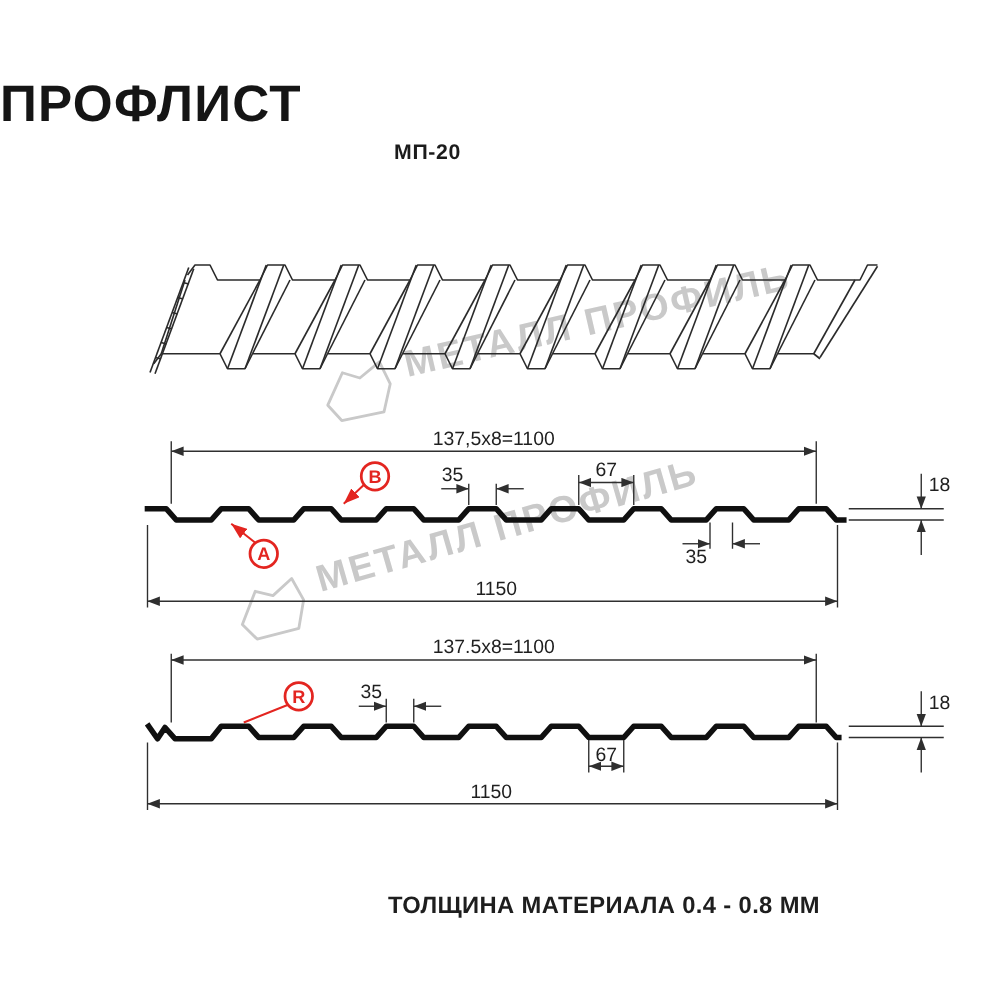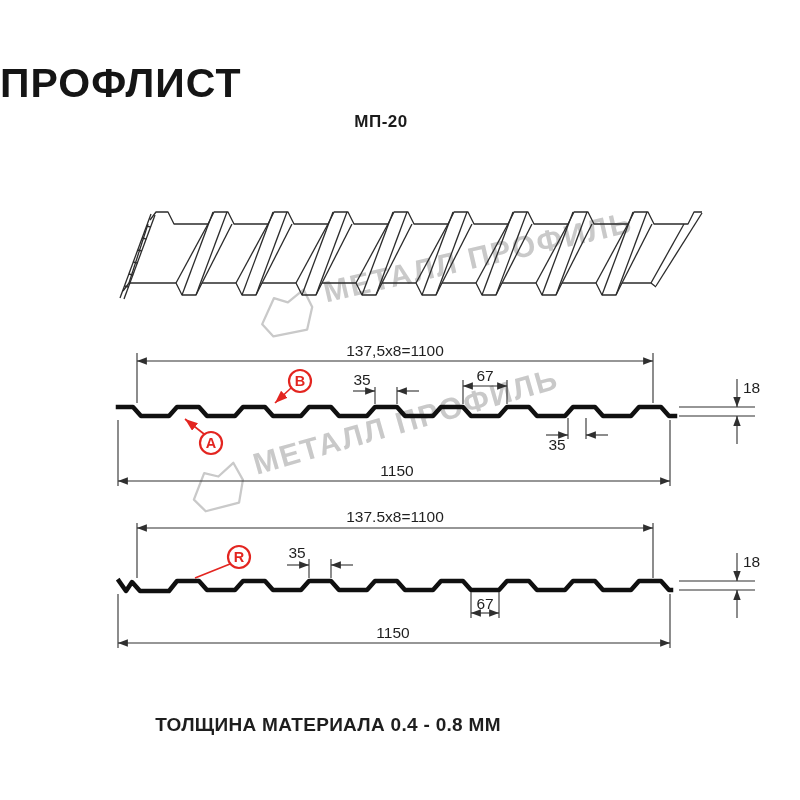--- a/index.html
+++ b/index.html
@@ -1,22 +1,22 @@
 <!DOCTYPE html>
 <html><head>
 <meta charset="utf-8">
 <style>
   html,body{margin:0;padding:0;background:#ffffff;}
   .page{position:relative;width:800px;height:800px;background:#ffffff;overflow:hidden;
         font-family:"Liberation Sans",sans-serif;}
   .title{position:absolute;left:0;top:60px;width:800px;text-align:left;
          font-size:41px;font-weight:800;letter-spacing:1px;color:#151515;}
   .subtitle{position:absolute;left:0;top:112px;width:684px;text-align:center;
-            font-size:17px;font-weight:700;letter-spacing:.5px;color:#1b1b1b;margin-left:39px;}
-  .note{position:absolute;left:0;top:714px;width:656px;text-align:center;
+            font-size:17px;font-weight:700;letter-spacing:.5px;color:#1b1b1b;}
+  .note{position:absolute;left:0;top:714px;width:656px;text-align:right;
         font-size:19px;font-weight:700;letter-spacing:.3px;color:#1e1e1e;}
   .wm{position:absolute;display:flex;align-items:flex-start;z-index:1;pointer-events:none;}
   .wm .wm-text{font-size:30px;font-weight:700;letter-spacing:2px;color:#c9c9c9;
                white-space:nowrap;margin-left:12px;}
   #wm1{left:252px;top:292px;transform:rotate(-13deg);transform-origin:left top;}
   #wm2{left:182px;top:468px;transform:rotate(-16deg);transform-origin:left top;}
   .wm .logo{margin-top:6px;}
   svg{position:absolute;z-index:2;overflow:visible;}
   #iso{left:95px;top:195px;}
   #dg1{left:85px;top:345px;}

